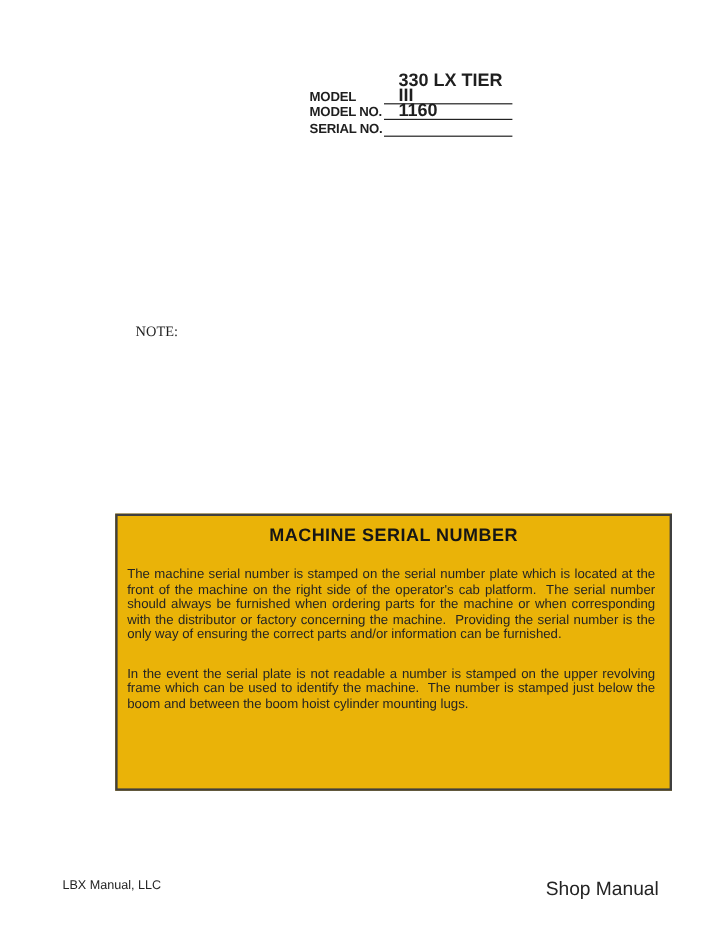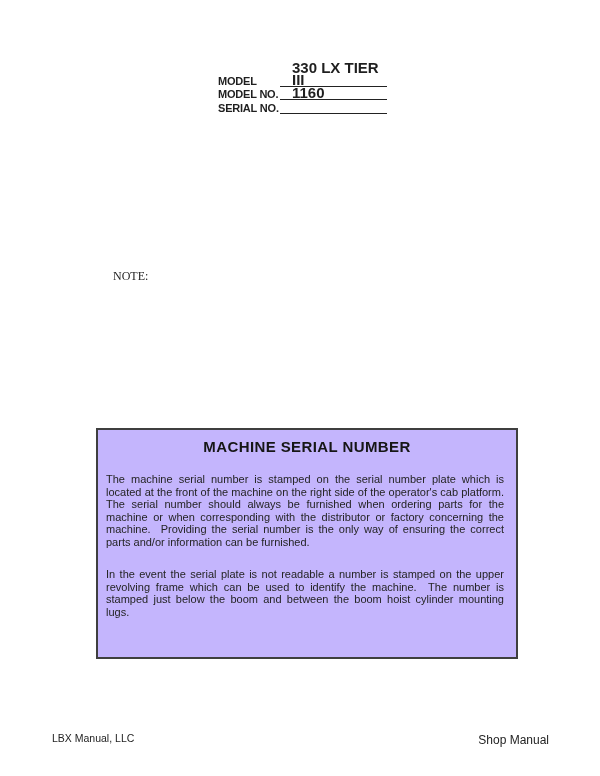--- a/index.html
+++ b/index.html
@@ -26,20 +26,21 @@
     display: flex;
     align-items: flex-end;
     height: 13.5px;
   }
   .m-label {
     width: 62px;
     font-size: 11px;
     font-weight: bold;
     letter-spacing: -0.2px;
     line-height: 12px;
+    margin-left: 40px;
   }
   .m-value {
     width: 107px;
     box-sizing: border-box;
     height: 13.5px;
     border-bottom: 1.6px solid #222222;
     font-size: 15px;
     font-weight: bold;
     padding-left: 12px;
     display: flex;
@@ -64,25 +65,25 @@
   .note-text {
     white-space: pre-line;
     width: 360px;
   }
 
   
   .serial-box {
     position: absolute;
     left: 96px;
     top: 428px;
-    width: 422px;
+    width: 464px;
     height: 231px;
     box-sizing: border-box;
     border: 2px solid #3f3f3f;
-    background: #c4b5fd;
+    background: #eab308;
   }
   .box-title {
     margin-top: 8px;
     text-align: center;
     font-size: 15px;
     font-weight: bold;
     letter-spacing: 0.4px;
     color: #161616;
   }
   .box-p {
@@ -102,21 +103,21 @@
     position: absolute;
     left: 52px;
     top: 732px;
     font-size: 10.5px;
     color: #242424;
   }
   .footer-right {
     position: absolute;
     right: 51px;
     top: 733px;
-    font-size: 12px;
+    font-size: 16px;
     color: #242424;
   }
 </style>
 </head>
 <body>
 
 <div class="model-block">
   <div class="m-row">
     <span class="m-label">MODEL</span>
     <span class="m-value">330 LX TIER III</span>

